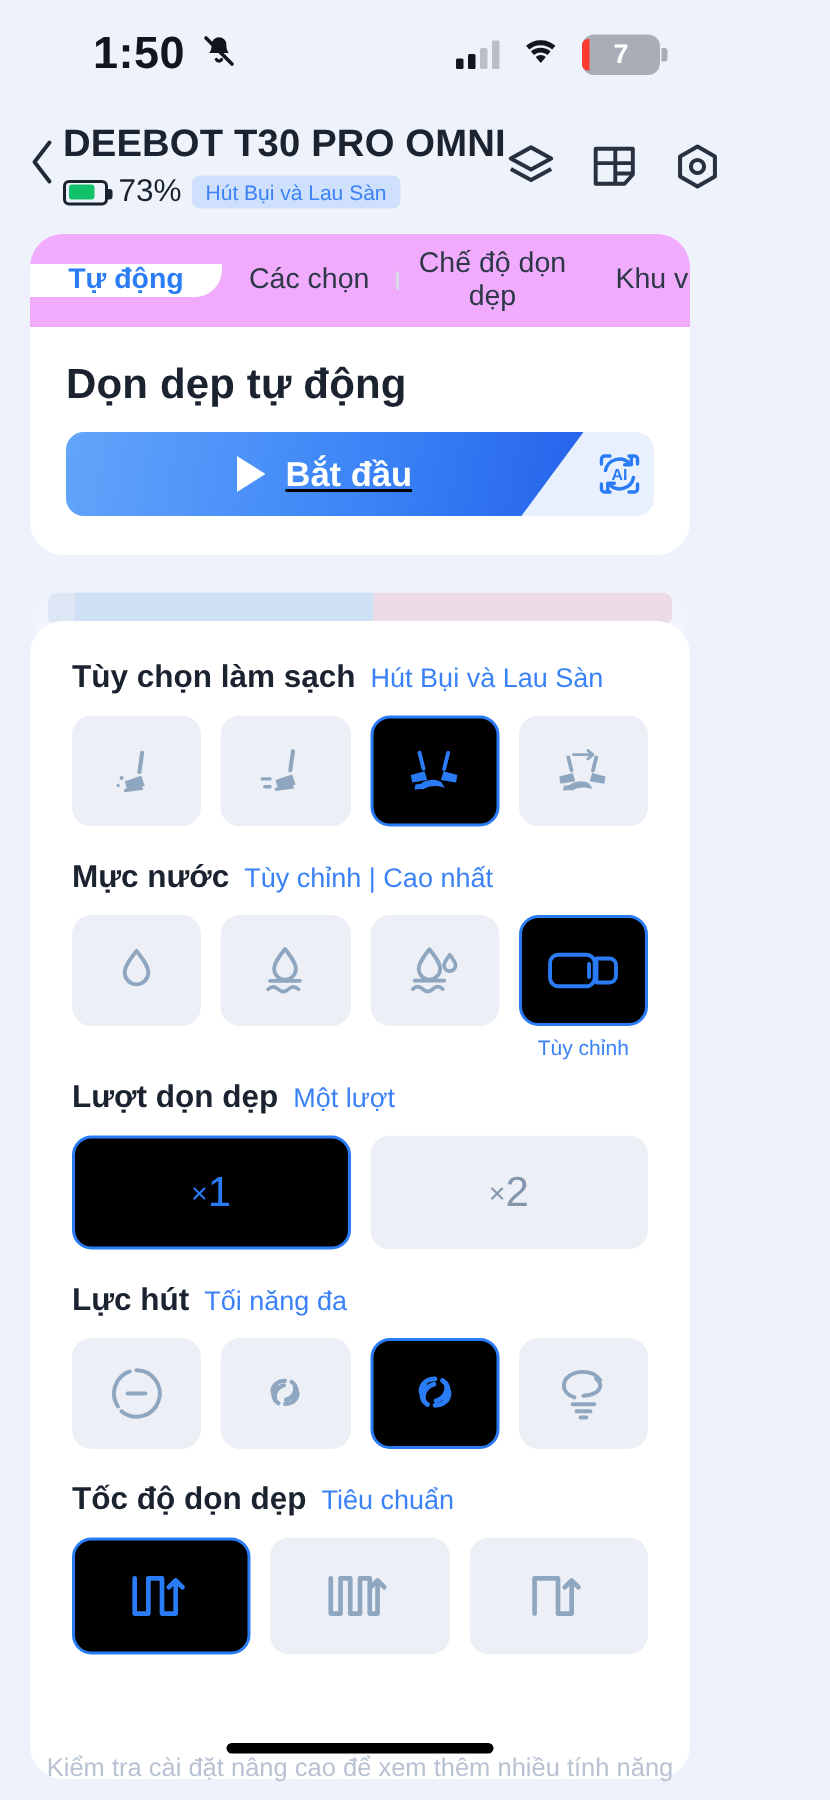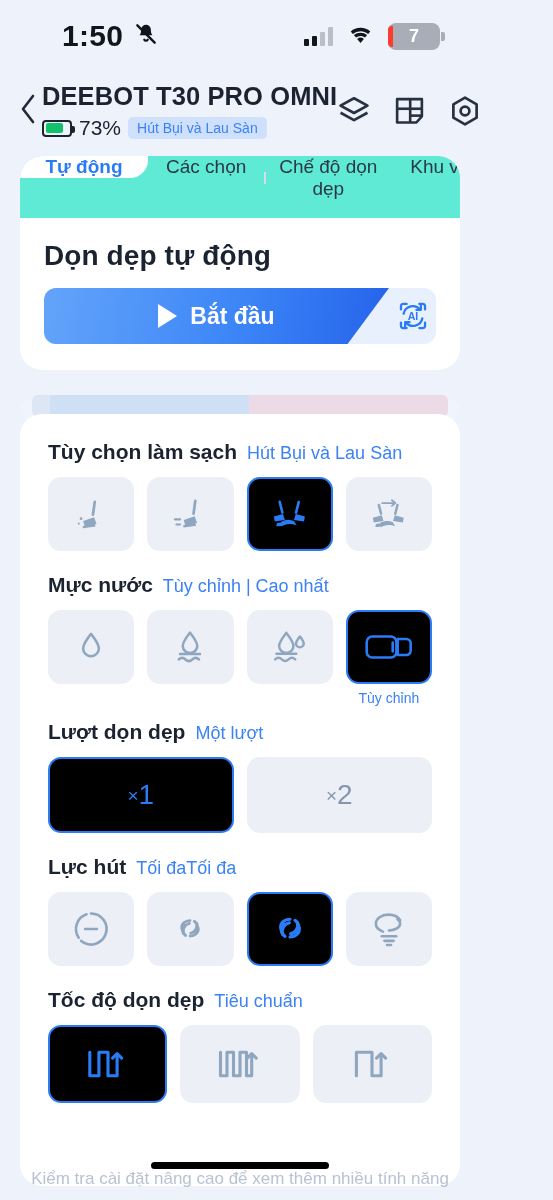--- a/index.html
+++ b/index.html
@@ -41,33 +41,33 @@
   .battsmall::after { content:""; position:absolute; right:-5px; top:4px; width:3px; height:7px; background:#1b2330; border-radius:0 2px 2px 0; }
   .battsmall i { position:absolute; left:1.5px; top:1.5px; bottom:1.5px; width:68%; background:#12c26a; border-radius:2px; display:block; }
   .pct { font-size: 21px; font-weight: 500; color: #1b2330; }
   .tag { background:#cfe0fd; color:#3b82f6; font-size:14px; padding:3px 9px; border-radius:5px; font-weight:500; }
   .hicons { display: flex; align-items: center; gap: 22px; }
   .hicons svg { display: block; }
 
   
   .card { background:#fff; border-radius:22px; margin:0 20px; }
   .tabcard { margin-top: 6px; position: relative; overflow: hidden; }
-  .tabs { display:flex; align-items:flex-start; background:#5eead4; height:62px; }
+  .tabs { display:flex; align-items:center; background:#f0abfc; height:62px; }
   .tab { flex:0 0 auto; display:flex; align-items:center; justify-content:center;
          font-size:19px; color:#2c3847; padding:0 18px; position:relative; text-align:center; line-height:1.15; cursor:pointer; }
   .tab.active { background:#fff; color:#2a7cf6; font-weight:700; border-radius:0 0 18px 0; flex:0 0 128px; }
   .tab .sep { position:absolute; left:0; top:16px; bottom:16px; width:1.5px; background:#d6dde8; }
   .tab.wrap { width:128px; padding:0 6px; }
   .autobody { padding: 22px 24px 26px; }
   .autotitle { font-size:28px; font-weight:700; color:#1b2330; letter-spacing:.1px; }
   .startrow { margin-top:16px; position:relative; height:56px; border-radius:12px; background:#e8f0fe; overflow:hidden; display:flex; }
   .startbtn { position:relative; width:345px; height:56px;
     background:linear-gradient(100deg,#63a4fa 0%,#3d86f7 55%,#2563eb 100%);
     clip-path: polygon(0 0, 100% 0, 88% 100%, 0 100%);
-    display:flex; align-items:center; justify-content:center; gap:13px; cursor:pointer; }
+    display:flex; align-items:center; justify-content:center; gap:13px; cursor:pointer;text-decoration:underline; }
   .play { width:0;height:0;border-left:19px solid #fff;border-top:12px solid transparent;border-bottom:12px solid transparent; }
   .startlabel { color:#fff; font-size:23px; font-weight:700; }
   .aibtn { flex:1; display:flex; align-items:center; justify-content:center; cursor:pointer; }
 
   
   .peek { position:absolute; left:32px; right:32px; top:395px; height:22px; border-radius:6px; overflow:hidden; display:flex; }
   .peek .p1{flex:.1;background:#dde6f5}.peek .p2{flex:1.1;background:#cfe0f5}
   .peek .p3{flex:1.1;background:#ecdbe6}
   .peekcard{position:absolute;left:20px;right:20px;top:400px;height:22px;background:#f0f4fd;border-radius:14px;}
 
@@ -326,21 +326,21 @@
         </div>
         <div class="opt">
           <span><span class="x">×</span><span>2</span></span>
         </div>
       </div>
     </div>
 
     <div class="sect">
       <div class="sechead">
         <span class="sectitle">Lực hút</span>
-        <span class="secval">Tối đaTối đa</span>
+        <span class="secval">Tối năng đa</span>
       </div>
       <div class="opts">
         <div class="opt">
           <svg width="42" height="42" viewBox="0 0 32 32" fill="none" stroke="#8fa6c0" stroke-width="2" stroke-linecap="round">
             <path d="M16 4.2a11.8 11.8 0 1 1-7.6 20.8"></path>
             <path d="M6.6 22.6A11.8 11.8 0 0 1 12.6 4.8"></path>
             <line x1="11.5" y1="16" x2="20.5" y2="16"></line>
           </svg>
         </div>
         <div class="opt">

